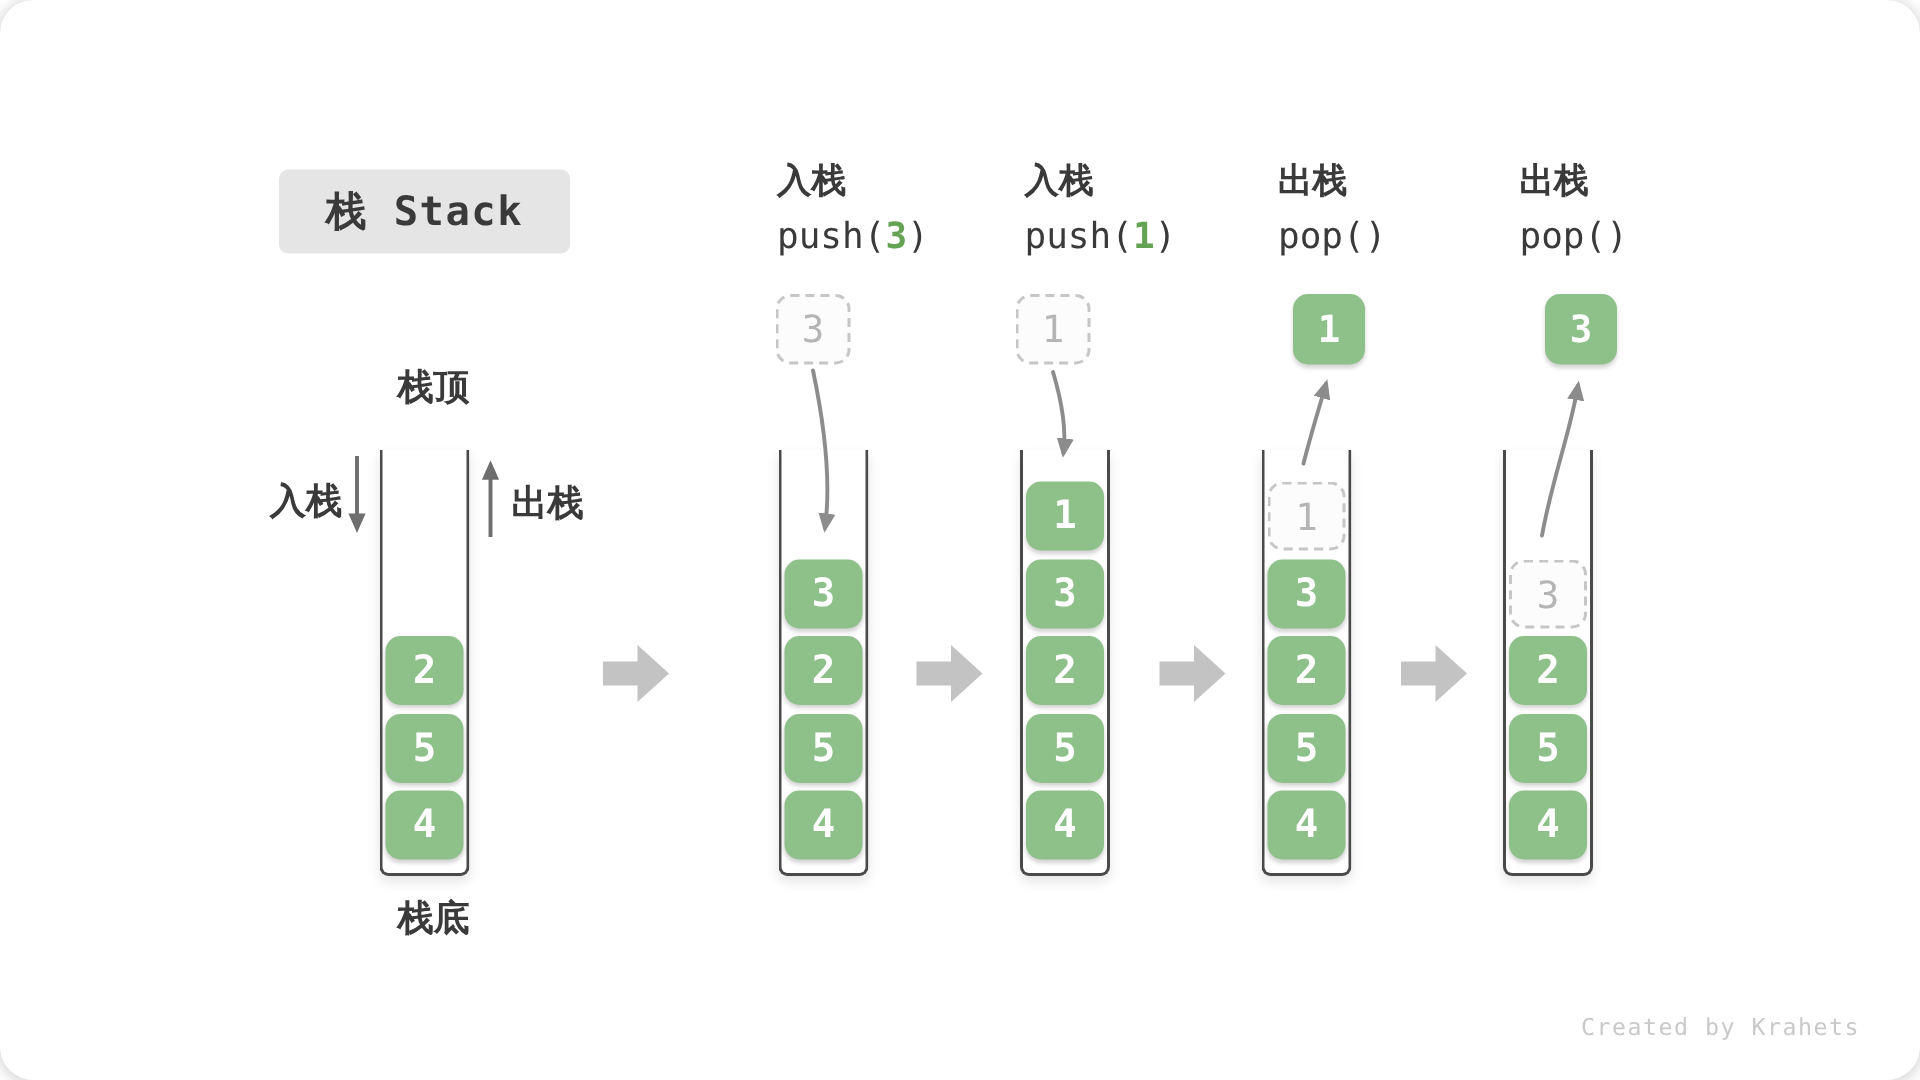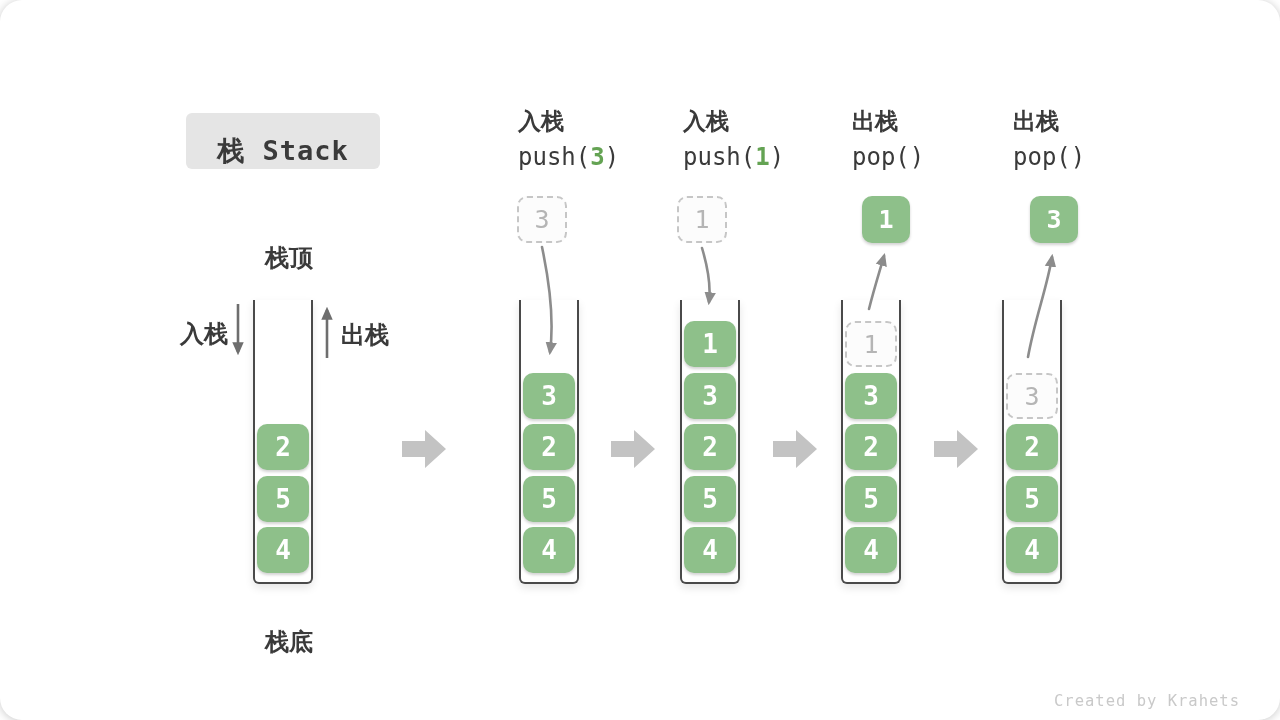--- a/index.html
+++ b/index.html
@@ -3,21 +3,21 @@
 <meta charset="utf-8">
 <style>
   * { margin:0; padding:0; box-sizing:border-box; }
   html, body { width:1280px; height:720px; background:#fff; overflow:hidden;
                font-family:"DejaVu Sans","Liberation Sans",sans-serif; }
   .card { position:absolute; left:0; top:0; width:1280px; height:720px;
           background:#ffffff; border-radius:22px;
           box-shadow:0 1px 10px rgba(0,0,0,0.22); overflow:hidden; }
 
   .title-box { position:absolute; left:186px; top:113px; width:194px; height:56px;
-               background:#E5E5E5; border-radius:6px; display:flex; align-items:flex-end;
+               background:#E5E5E5; border-radius:6px; display:flex; align-items:center;
                justify-content:center; font-family:"DejaVu Sans Mono",monospace;
                font-size:27px; font-weight:bold; color:#3A3A3A; letter-spacing:1px; }
 
   .op { position:absolute; color:#3A3A3A; }
   .op .cn  { font-size:23px; font-weight:bold; line-height:1; }
   .op .code { margin-top:12px; font-family:"DejaVu Sans Mono",monospace;
               font-size:24px; line-height:1; color:#3A3A3A; }
   .op .code .arg { color:#64A353; font-weight:bold; }
 
   .side-label { position:absolute; font-size:24px; font-weight:bold; color:#3A3A3A; }
@@ -39,21 +39,21 @@
            display:flex; align-items:center; justify-content:center; }
 
   .float-blk { position:absolute; width:48px; height:47px; background:#8EC08A;
                border-radius:10px; color:#fff; font-family:"DejaVu Sans Mono",monospace;
                font-size:25px; font-weight:bold; display:flex; align-items:center;
                justify-content:center; box-shadow:0 2px 3px rgba(0,0,0,0.18); }
   .float-ghost { position:absolute; width:50px; height:47px; }
 
   .watermark { position:absolute; right:40px; top:676px;
                font-family:"DejaVu Sans Mono",monospace; font-size:15.5px;
-               color:#C9C9C9; letter-spacing:1px;margin-top:16px; }
+               color:#C9C9C9; letter-spacing:1px; }
 
   svg.overlay { position:absolute; left:0; top:0; width:1280px; height:720px;
                 pointer-events:none; }
 </style>
 </head>
 <body>
 
 <div class="card">
 
   <div class="title-box">
@@ -71,21 +71,21 @@
   <div class="op" style="left:852px; top:110px;">
     <div class="cn">出栈</div>
     <div class="code"><span>pop(</span><span class="arg"></span><span>)</span></div>
   </div>
   <div class="op" style="left:1013px; top:110px;">
     <div class="cn">出栈</div>
     <div class="code"><span>pop(</span><span class="arg"></span><span>)</span></div>
   </div>
 
   <div class="side-label center60" style="left:253px; top:242px;">栈顶</div>
-  <div class="side-label center60" style="left:253px; top:626px;">栈底</div>
+  <div class="side-label center60" style="left:253px; top:596px;">栈底</div>
   <div class="side-label" style="left:150px; top:318px; width:78px; text-align:right;">入栈</div>
   <div class="side-label" style="left:341px; top:319px;">出栈</div>
 
   <div class="ghost float-ghost" style="left:517px; top:196px;">3</div>
   <div class="ghost float-ghost" style="left:677px; top:196px;">1</div>
   <div class="float-blk" style="left:862px; top:196px;">1</div>
   <div class="float-blk" style="left:1030px; top:196px;">3</div>
 
   <div class="tube" style="left:253px;"></div>
   <div class="tube" style="left:519px;"></div>

